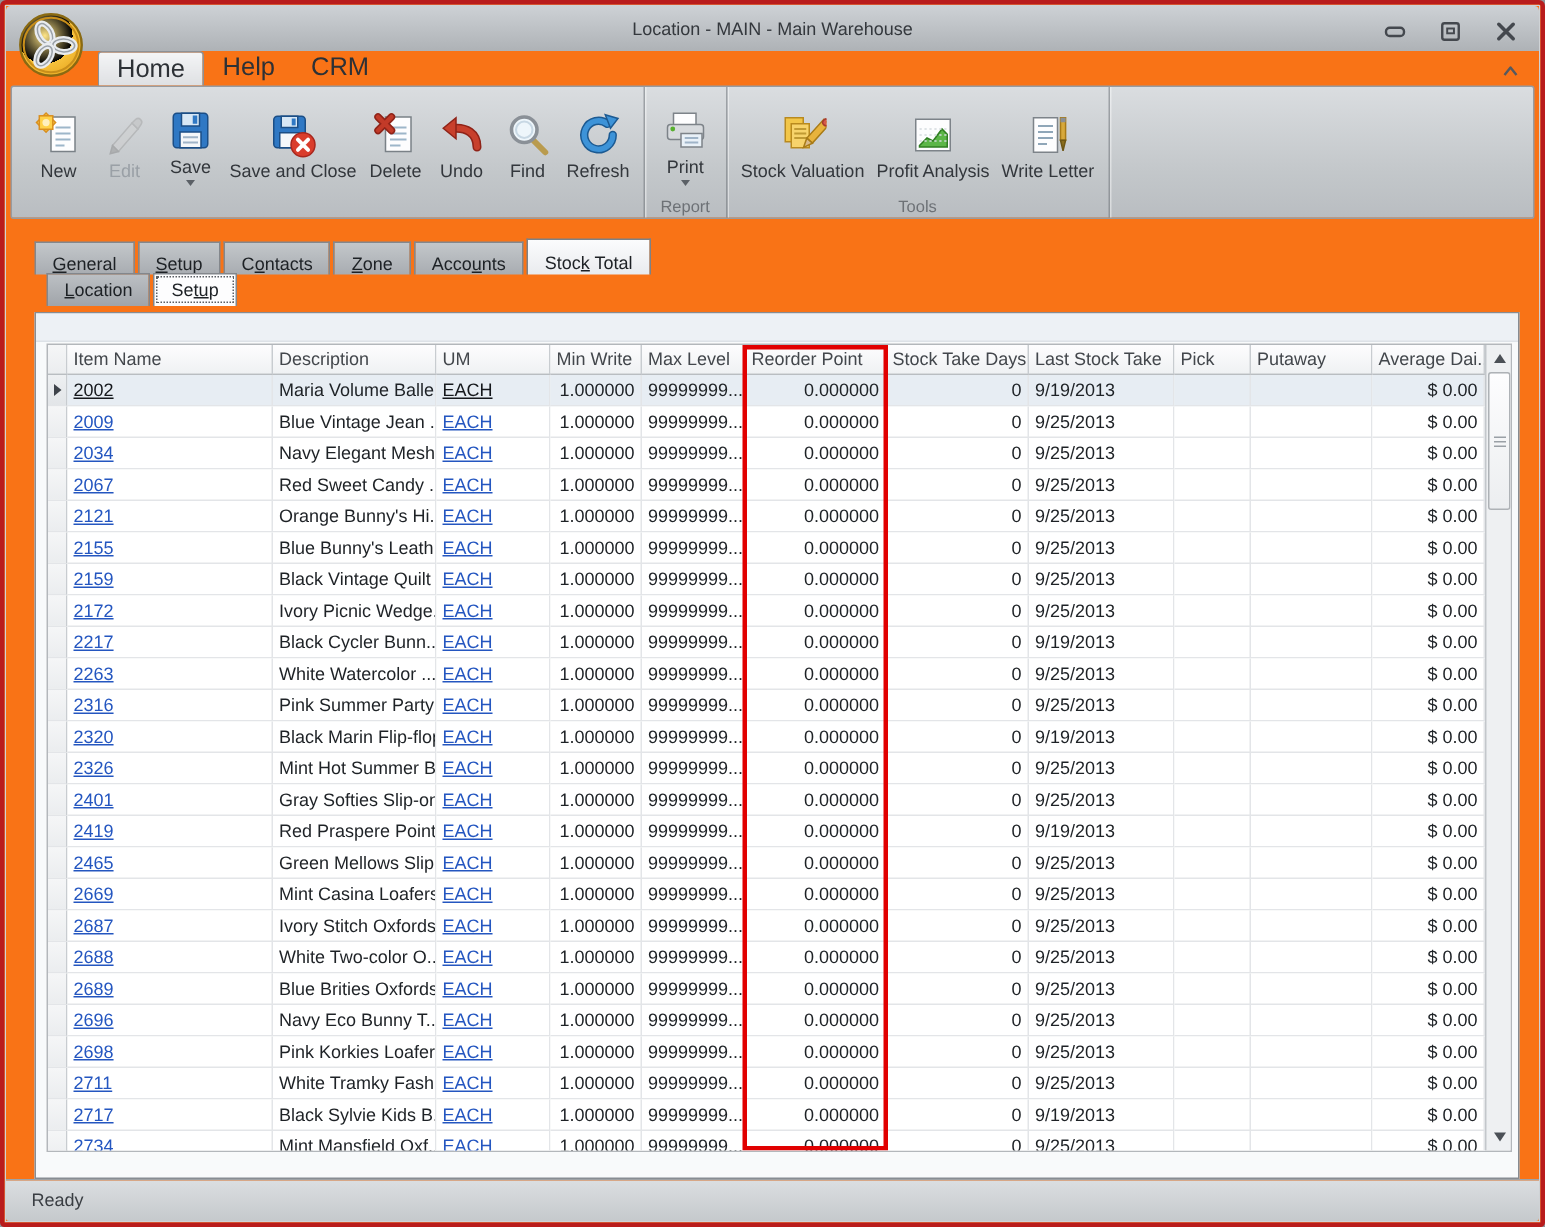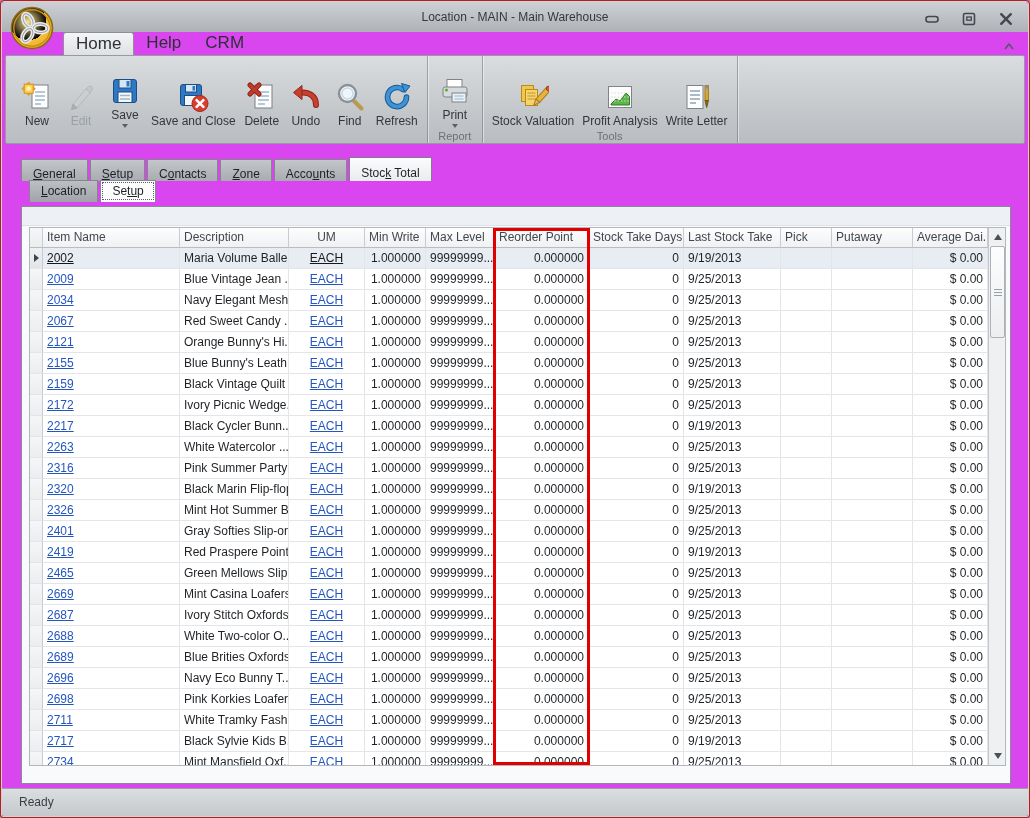--- a/index.html
+++ b/index.html
@@ -1,35 +1,35 @@
 <!DOCTYPE html>
 <html><head>
 <meta charset="utf-8">
 <style>
   html,body{margin:0;padding:0;background:#8f9499;}
   *{box-sizing:border-box;}
   body{font-family:"Liberation Sans","DejaVu Sans",sans-serif;-webkit-font-smoothing:antialiased;}
-  .window{position:relative;width:1030px;height:818px;background:#d946ef;border:1px solid #b91c1c;border-radius:4px 4px 3px 3px;overflow:hidden;box-shadow:inset 0 0 0 1px #cfd3d6;}
+  .window{position:relative;width:1030px;height:818px;background:#f97316;border:3px solid #b91c1c;border-radius:4px 4px 3px 3px;overflow:hidden;box-shadow:inset 0 0 0 1px #cfd3d6;}
 
   
   .titlebar{position:absolute;top:1px;left:1px;right:1px;height:30px;background:linear-gradient(#cdd1d5,#aeb2b6);border-radius:3px 3px 0 0;}
   .title-text{position:absolute;top:8px;left:0;right:0;text-align:center;font-size:12px;color:#34383d;}
   .win-btns{position:absolute;top:9px;right:14px;display:flex;gap:20px;}
   .win-btn{width:17px;height:15px;display:flex;align-items:center;justify-content:center;cursor:default;}
   .app-icon{position:absolute;top:4px;left:8px;width:46px;height:46px;z-index:9;}
   .collapse-btn{position:absolute;top:37px;right:12px;width:16px;height:12px;z-index:8;}
 
   
   .ribbon-tabrow{position:absolute;top:31px;left:0;right:0;height:23px;}
   .rtab{display:inline-block;padding:0 12px;height:23px;line-height:22px;font-size:17px;color:#2d3136;vertical-align:bottom;}
   .rtab.active{background:linear-gradient(#f4f5f6,#dee0e3);border:1px solid #8d9196;border-bottom:none;border-radius:3px 3px 0 0;position:relative;z-index:3;}
 
   
   .ribbon{position:absolute;top:54px;left:4px;right:4px;height:89px;background:linear-gradient(#dadde0,#c4c8cb 62%,#b9bdc1);border:1px solid #979ba0;border-radius:2px;display:flex;align-items:stretch;padding-left:4px;}
-  .rgroup{position:relative;display:flex;align-items:flex-end;padding:4px 5px 15px 5px;border-right:1px solid rgba(110,115,120,.55);box-shadow:1px 0 0 rgba(255,255,255,.45);}
+  .rgroup{position:relative;display:flex;align-items:center;padding:4px 5px 15px 5px;border-right:1px solid rgba(110,115,120,.55);box-shadow:1px 0 0 rgba(255,255,255,.45);}
   .rgroup-label{position:absolute;bottom:1px;left:0;right:0;text-align:center;font-size:11px;color:#6d7176;}
   .rbtn{display:flex;flex-direction:column;align-items:center;padding:2px 4px 0 4px;min-width:44px;cursor:default;}
   .rbtn .ric{width:32px;height:32px;flex:none;}
   .rbtn .rlbl{margin-top:2px;font-size:12px;line-height:13px;color:#33373c;text-align:center;white-space:pre-line;}
   .rbtn.disabled .rlbl{color:#9aa0a6;}
   .rbtn.disabled .ric{opacity:.45;filter:grayscale(1);}
   .caret{width:0;height:0;border-left:3px solid transparent;border-right:3px solid transparent;border-top:4px solid #5b6066;margin-top:2px;}
 
   
   .page-tabs{position:absolute;top:156px;left:20px;height:23px;white-space:nowrap;}
@@ -46,21 +46,21 @@
   .panel-topstrip{position:absolute;top:0;left:0;right:0;height:19px;background:#edf1f5;border-bottom:1px solid #dde2e7;}
 
   
   .grid{position:absolute;top:20px;left:7px;width:977px;height:539px;display:flex;background:#fff;border:1px solid #b3b7bb;overflow:hidden;}
   .grid-cols{position:relative;width:958px;height:100%;overflow:hidden;flex:none;}
   .grow{display:flex;width:958px;}
   .gcell{flex:none;height:21px;line-height:20px;padding:0 4px;font-size:12px;color:#1e2226;background:#fff;border-right:1px solid #e3e5e8;border-bottom:1px solid #e3e5e8;overflow:hidden;white-space:nowrap;}
   .hrow .gcell{height:20px;line-height:19px;background:linear-gradient(#fdfdfe,#eff1f3);border-right:1px solid #c8ccd0;border-bottom:1px solid #b9bdc1;color:#43474c;}
   .c-sel{width:13px;padding:0;text-align:center;}
   .grow .c-sel{background:linear-gradient(#f5f6f7,#ebedef);border-right:1px solid #c8ccd0;}
-  .c-item{width:137px;} .c-desc{width:109px;} .c-um{width:76px;text-align:center;}
+  .c-item{width:137px;} .c-desc{width:109px;} .c-um{width:76px;}
   .c-min{width:61px;} .c-max{width:69px;} .c-reorder{width:94px;}
   .c-std{width:95px;} .c-last{width:97px;} .c-pick{width:51px;}
   .c-put{width:81px;} .c-avg{width:75px;}
   .r{text-align:right;}
   .sel-row .gcell{background:#e7edf3;}
   .sel-row .c-sel{background:linear-gradient(#eef0f2,#e2e5e8);}
   .lk{color:#2456c0;text-decoration:underline;margin-top:22px;}
   .lk-dark{color:#15181c;text-decoration:underline;}
   .row-arrow{display:inline-block;width:0;height:0;border-top:4px solid transparent;border-bottom:4px solid transparent;border-left:5px solid #3e434a;margin-top:6px;}
   .hl-box{position:absolute;top:0;left:463px;width:97px;height:100%;border:3px solid #e10000;pointer-events:none;z-index:5;}

